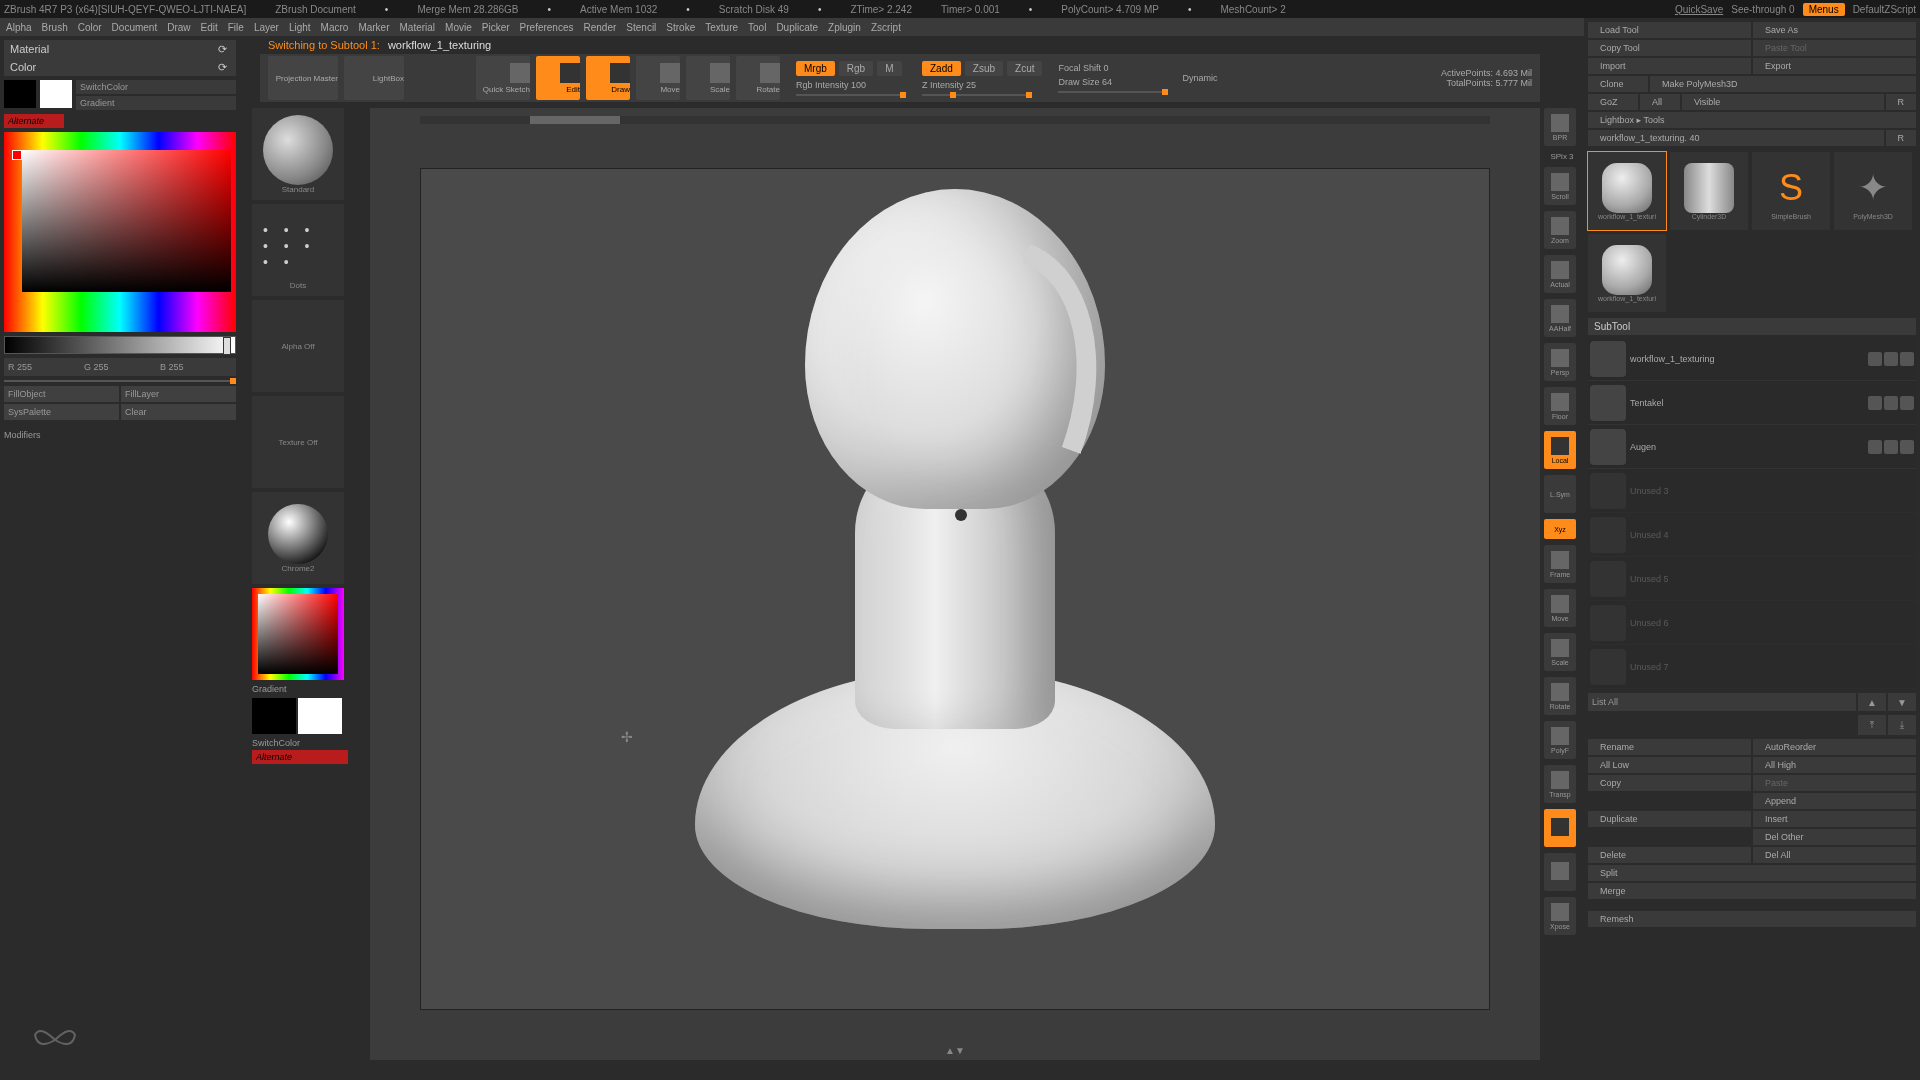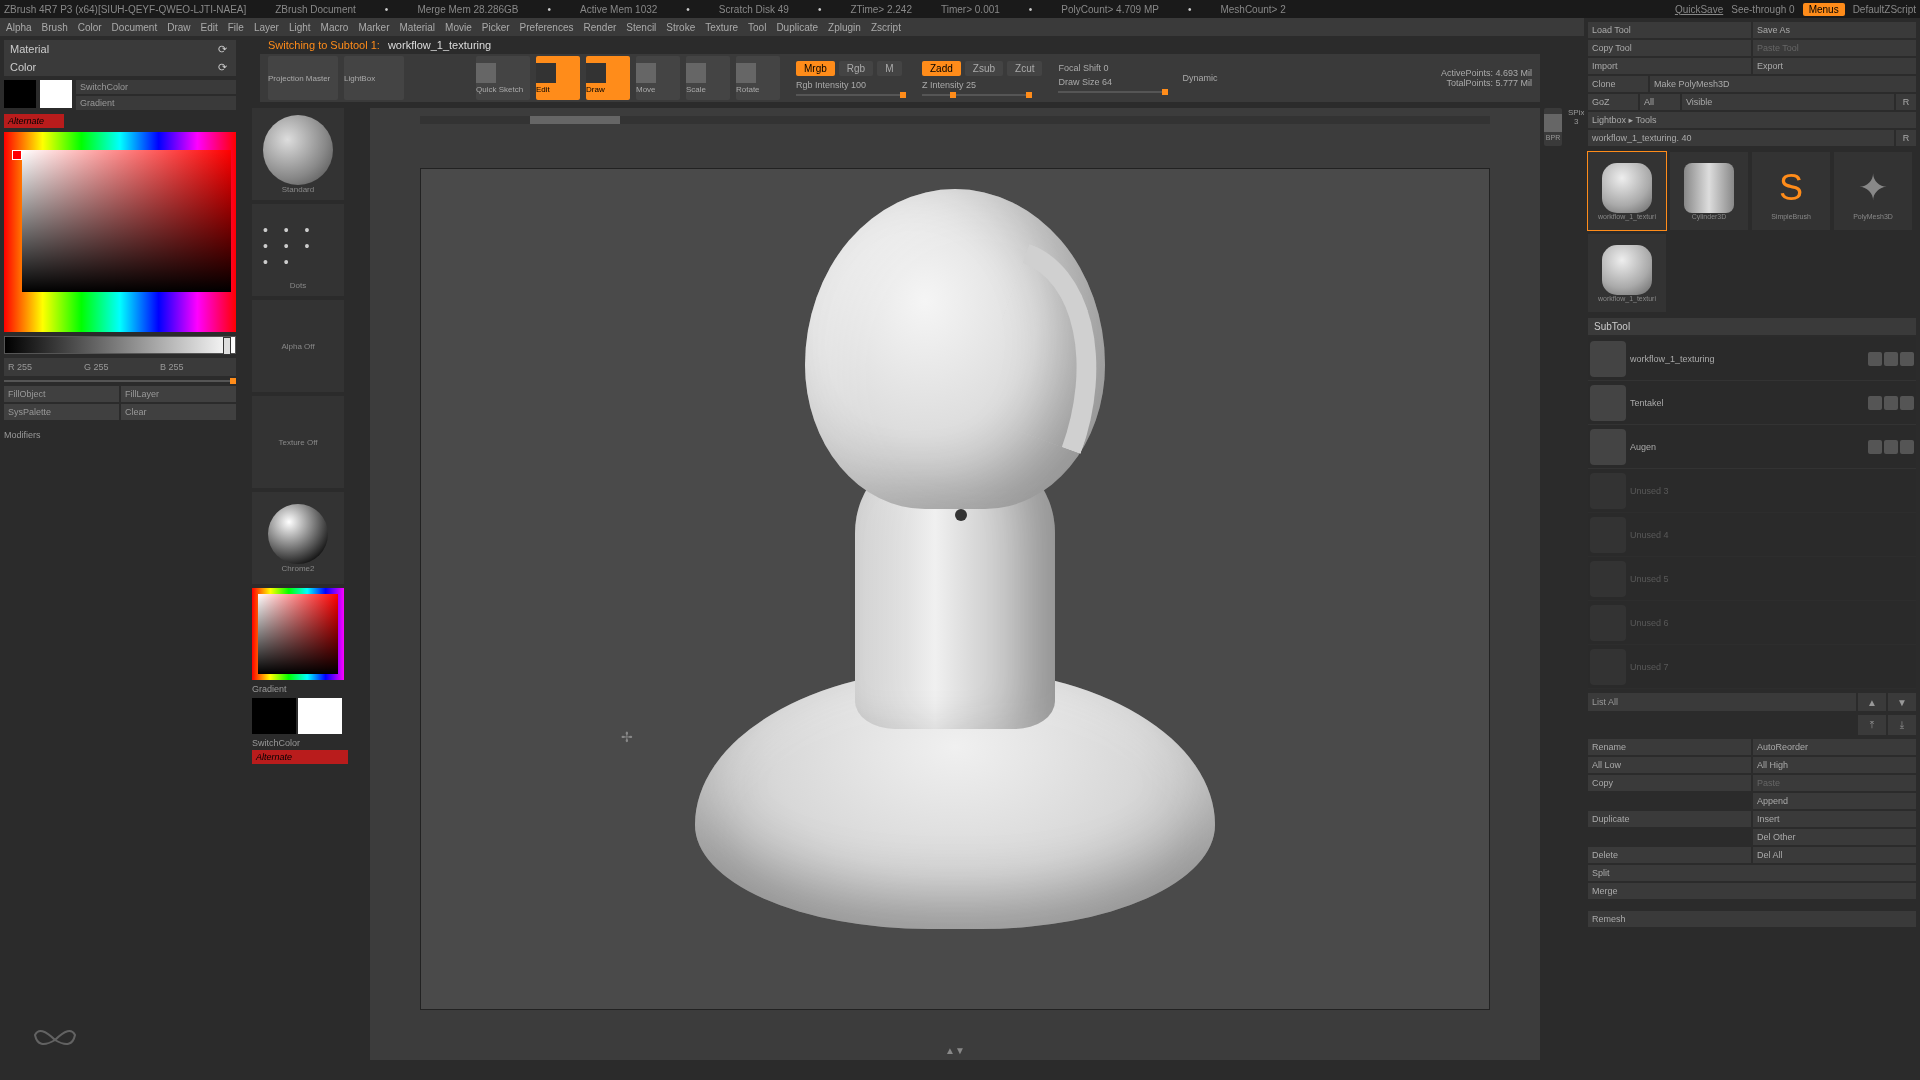--- a/index.html
+++ b/index.html
@@ -16,21 +16,21 @@
 .menubar span { cursor:pointer; }
 .menubar .right { margin-left:auto; display:flex; gap:4px; }
 .menubar .icon-btn { width:16px; height:14px; background:#555; border:1px solid #666; }
 
 
 .statusline { height:18px; background:#2b2b2b; display:flex; align-items:center; padding:0 8px; font-size:11px; }
 .statusline .orange { color:#ff8c1a; }
 
 
 .toolbar { height:48px; background:#3a3a3a; display:flex; align-items:center; padding:0 8px; gap:6px; margin-left:260px; margin-right:380px; }
-.tool-btn { width:44px; height:44px; background:#444; display:flex; flex-direction:column; align-items:flex-start; justify-content:center; font-size:8px; color:#aaa; cursor:pointer; border-radius:2px; }
+.tool-btn { width:44px; height:44px; background:#444; display:flex; flex-direction:column; align-items:flex-end; justify-content:center; font-size:8px; color:#aaa; cursor:pointer; border-radius:2px; }
 .tool-btn.active { background:#ff8c1a; color:#000; }
 .tool-btn .icon { width:20px; height:20px; background:#666; margin-bottom:2px; }
 .tool-btn.active .icon { background:#333; }
 .chip { padding:2px 8px; font-size:10px; border-radius:2px; background:#444; color:#aaa; cursor:pointer; }
 .chip.active { background:#ff8c1a; color:#000; }
 .slider-label { font-size:9px; color:#aaa; }
 .slider-bar { width:110px; height:2px; background:#555; position:relative; }
 .slider-bar::after { content:''; position:absolute; right:0; top:-2px; width:6px; height:6px; background:#ff8c1a; }
 
 
@@ -90,30 +90,30 @@
   position:absolute; right:120px; top:50px; width:120px; height:180px;
   border:20px solid #d0d0d0; border-left:none; border-bottom:none; border-radius:0 100% 0 0;
   transform:rotate(20deg);
 }
 .sculpt .eye { position:absolute; left:50%; top:300px; width:12px; height:12px; background:#333; border-radius:50%; }
 .cursor-cross { position:absolute; left:200px; top:560px; color:#888; font-size:14px; }
 .scroll-track { position:absolute; left:50px; top:8px; right:50px; height:8px; background:#333; }
 .scroll-thumb { position:absolute; left:110px; top:0; width:90px; height:8px; background:#666; }
 
 
-.nav-strip { position:absolute; right:340px; top:108px; width:36px; display:flex; gap:6px; }
+.nav-strip { position:absolute; right:340px; top:108px; width:36px; display:flex; flex-direction:column; gap:6px; }
 .nav-btn { width:32px; height:38px; background:#3a3a3a; display:flex; flex-direction:column; align-items:center; justify-content:center; font-size:7px; color:#999; cursor:pointer; border-radius:2px; }
 .nav-btn.active { background:#ff8c1a; color:#000; }
 .nav-btn .ic { width:18px; height:18px; background:#666; margin-bottom:2px; }
 .nav-btn.active .ic { background:#333; }
 
 
 .right-panel { position:absolute; right:0; top:18px; width:336px; background:#2b2b2b; height:calc(100% - 18px); padding:4px; overflow:hidden; }
 .rbtn-row { display:flex; gap:2px; margin-bottom:2px; }
-.rbtn { flex:1; background:#3a3a3a; padding:3px 4px; font-size:9px; cursor:pointer; text-align:left; color:#aaa; }
+.rbtn { flex:1; background:#3a3a3a; padding:3px 12px; font-size:9px; cursor:pointer; text-align:left; color:#aaa; }
 .rbtn.dim { color:#666; }
 .rbtn.sq { flex:0 0 20px; text-align:center; }
 .tool-thumbs { display:flex; flex-wrap:wrap; gap:4px; margin:6px 0; }
 .tool-thumb { width:78px; height:78px; background:#333; display:flex; flex-direction:column; align-items:center; justify-content:center; font-size:7px; color:#888; position:relative; cursor:pointer; }
 .tool-thumb.sel { outline:1px solid #ff8c1a; }
 .tool-thumb .timg { width:50px; height:50px; background:radial-gradient(circle at 40% 30%, #eee, #aaa 60%, #666); border-radius:30%; }
 .tool-thumb .timg.cyl { border-radius:8px; background:linear-gradient(90deg,#888,#ddd,#888); }
 .tool-thumb .timg.star { background:none; color:#888; font-size:36px; display:flex; align-items:center; justify-content:center; }
 .tool-thumb .timg.brush { background:none; color:#ff8c1a; font-size:36px; display:flex; align-items:center; justify-content:center; }
 .sub-header { background:#3a3a3a; padding:3px 6px; font-size:10px; color:#ccc; margin:4px 0 2px; }

